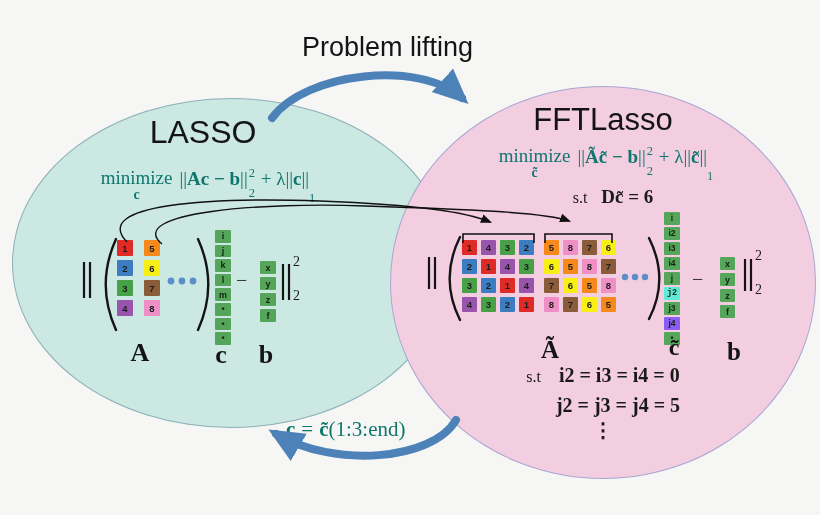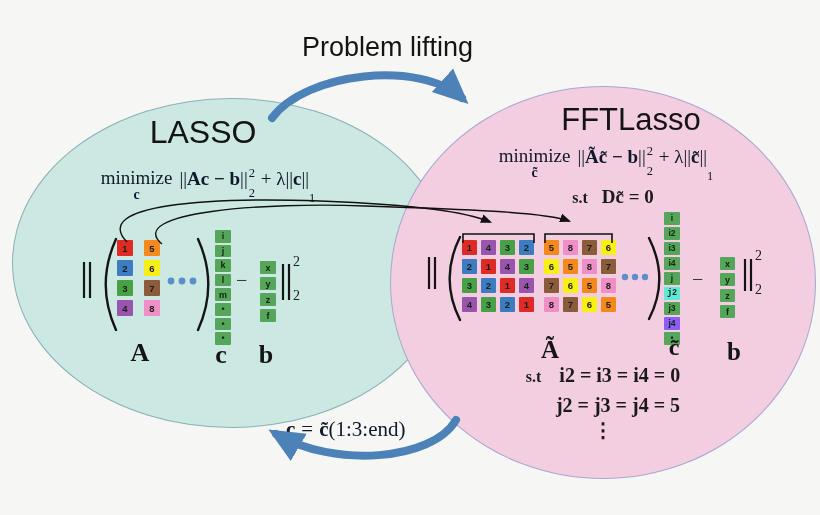--- a/index.html
+++ b/index.html
@@ -7,41 +7,41 @@
   #canvas{position:relative;width:820px;height:515px;overflow:hidden;background:var(--background,#f6f6f5);}
   .circle{position:absolute;border-radius:50%;}
   #circle-lasso{left:12px;top:98px;width:436px;height:328px;background:var(--teal-circle,#cbe9e2);border:1px solid rgba(90,130,150,.55);z-index:1;}
   #circle-fft{left:390px;top:86px;width:424px;height:391px;background:var(--pink-circle,#f3cee1);border:1px solid rgba(120,140,200,.6);z-index:2;}
   .layer{position:absolute;left:0;top:0;z-index:3;}
   #overlay{position:absolute;left:0;top:0;z-index:4;pointer-events:none;}
   .abs{position:absolute;}
   .title{font-size:32px;color:#141414;text-align:center;letter-spacing:0px;}
   .biglabel{font-size:27px;color:#141414;text-align:right;}
   .serif{font-family:"Liberation Serif",serif;}
-  .formula{display:flex;align-items:flex-start;color:#0f172a;font-family:"Liberation Serif",serif;font-size:19px;white-space:pre;}
+  .formula{display:flex;align-items:flex-start;color:#0f766e;font-family:"Liberation Serif",serif;font-size:19px;white-space:pre;}
   .minstack{display:inline-flex;flex-direction:column;align-items:center;line-height:1;margin-right:7px;}
   .minstack .under{font-size:14px;font-weight:bold;margin-top:1px;}
   .bold{font-weight:bold;}
   .supsub{display:inline-flex;flex-direction:column;line-height:1;font-size:12.5px;margin:0 1px;transform:translateY(-1px);}
   .supsub .sub{margin-top:7px;}
   .subonly{font-size:12.5px;align-self:flex-end;transform:translateY(4px);}
   .grid-left{display:grid;grid-auto-flow:column;grid-template-rows:repeat(4,16px);grid-auto-columns:16px;column-gap:11px;row-gap:4px;}
   .grid-block{display:grid;grid-template-columns:repeat(4,15px);grid-auto-rows:15px;gap:4px;}
   .mcell{display:flex;align-items:center;justify-content:center;font-size:9.5px;font-weight:bold;color:#1d1d1d;border-radius:1px;}
   .vec{display:flex;flex-direction:column;}
   .vcell{display:flex;align-items:center;justify-content:center;font-size:9px;font-weight:bold;color:#12230f;border-radius:1px;}
   .vec-c{gap:2px;} .vec-c .vcell{width:16px;height:12.6px;}
   .vec-b{gap:3px;} .vec-b .vcell{width:16px;height:13px;}
   .vec-ct{gap:2.5px;} .vec-ct .vcell{width:16px;height:12.5px;font-size:8.5px;}
   .vec-bt{gap:3px;} .vec-bt .vcell{width:15px;height:13px;}
   .minus{font-family:"Liberation Serif",serif;font-size:20px;color:#333;}
   .mlabel{font-family:"Liberation Serif",serif;font-weight:bold;color:#141414;font-size:26px;text-align:center;}
   .normnum{font-family:"Liberation Serif",serif;font-size:14px;color:#1a1a1a;}
   .consline{font-family:"Liberation Serif",serif;font-size:20px;font-weight:600;color:#1a1a1a;}
-  .stword{font-family:"Liberation Serif",serif;font-size:16px;color:#1a1a1a;font-weight:bold;}
+  .stword{font-family:"Liberation Serif",serif;font-size:16px;color:#1a1a1a;font-weight:normal;}
 </style>
 </head>
 <body>
 
 <div id="canvas">
 
   <div id="circle-lasso" class="circle"></div>
   <div id="circle-fft" class="circle"></div>
 
   <div class="abs layer biglabel" style="left:268px;top:32px;width:205px;">Problem lifting</div>
@@ -83,33 +83,33 @@
       <div class="vcell" style="background: rgb(85, 165, 90);">z</div>
       <div class="vcell" style="background: rgb(85, 165, 90);">f</div>
     </div>
   <div class="abs layer normnum" style="left:293px;top:254px;">2</div>
   <div class="abs layer normnum" style="left:293px;top:288px;">2</div>
 
   <div class="abs layer mlabel" style="left:118px;top:338px;width:44px;">A</div>
   <div class="abs layer mlabel" style="left:203px;top:340px;width:36px;">c</div>
   <div class="abs layer mlabel" style="left:248px;top:340px;width:36px;">b</div>
 
-  <div class="abs layer title" style="left:541px;top:102px;width:180px;font-size:31px;">FFTLasso</div>
+  <div class="abs layer title" style="left:513px;top:102px;width:180px;font-size:31px;">FFTLasso</div>
 
   <div class="abs layer formula" style="left:468px;top:146px;width:276px;justify-content:center;">
     <span class="minstack">
       <span>minimize</span>
       <span class="under serif">c̃</span>
     </span>
     <span>||</span><span class="bold">Ãc̃ − b</span><span>||</span><span class="supsub"><span class="sup">2</span><span class="sub">2</span></span><span> + λ</span><span>||</span><span class="bold">c̃</span><span>||</span><span class="subonly">1</span>
   </div>
 
   <div class="abs layer" style="left:538px;top:186px;width:150px;display:flex;align-items:baseline;gap:14px;justify-content:center;">
     <span class="stword">s.t</span>
-    <span class="consline" style="font-weight:bold;font-size:19px;">Dc̃ = 0</span>
+    <span class="consline" style="font-weight:bold;font-size:19px;">Dc̃ = 6</span>
   </div>
 
   <div class="abs layer grid-block" style="left:462px;top:240px;">
       <div class="mcell" style="background: rgb(222, 43, 38);">1</div>
       <div class="mcell" style="background: rgb(153, 85, 171);">4</div>
       <div class="mcell" style="background: rgb(72, 161, 71);">3</div>
       <div class="mcell" style="background: rgb(60, 124, 192);">2</div>
       <div class="mcell" style="background: rgb(60, 124, 192);">2</div>
       <div class="mcell" style="background: rgb(222, 43, 38);">1</div>
       <div class="mcell" style="background: rgb(153, 85, 171);">4</div>

